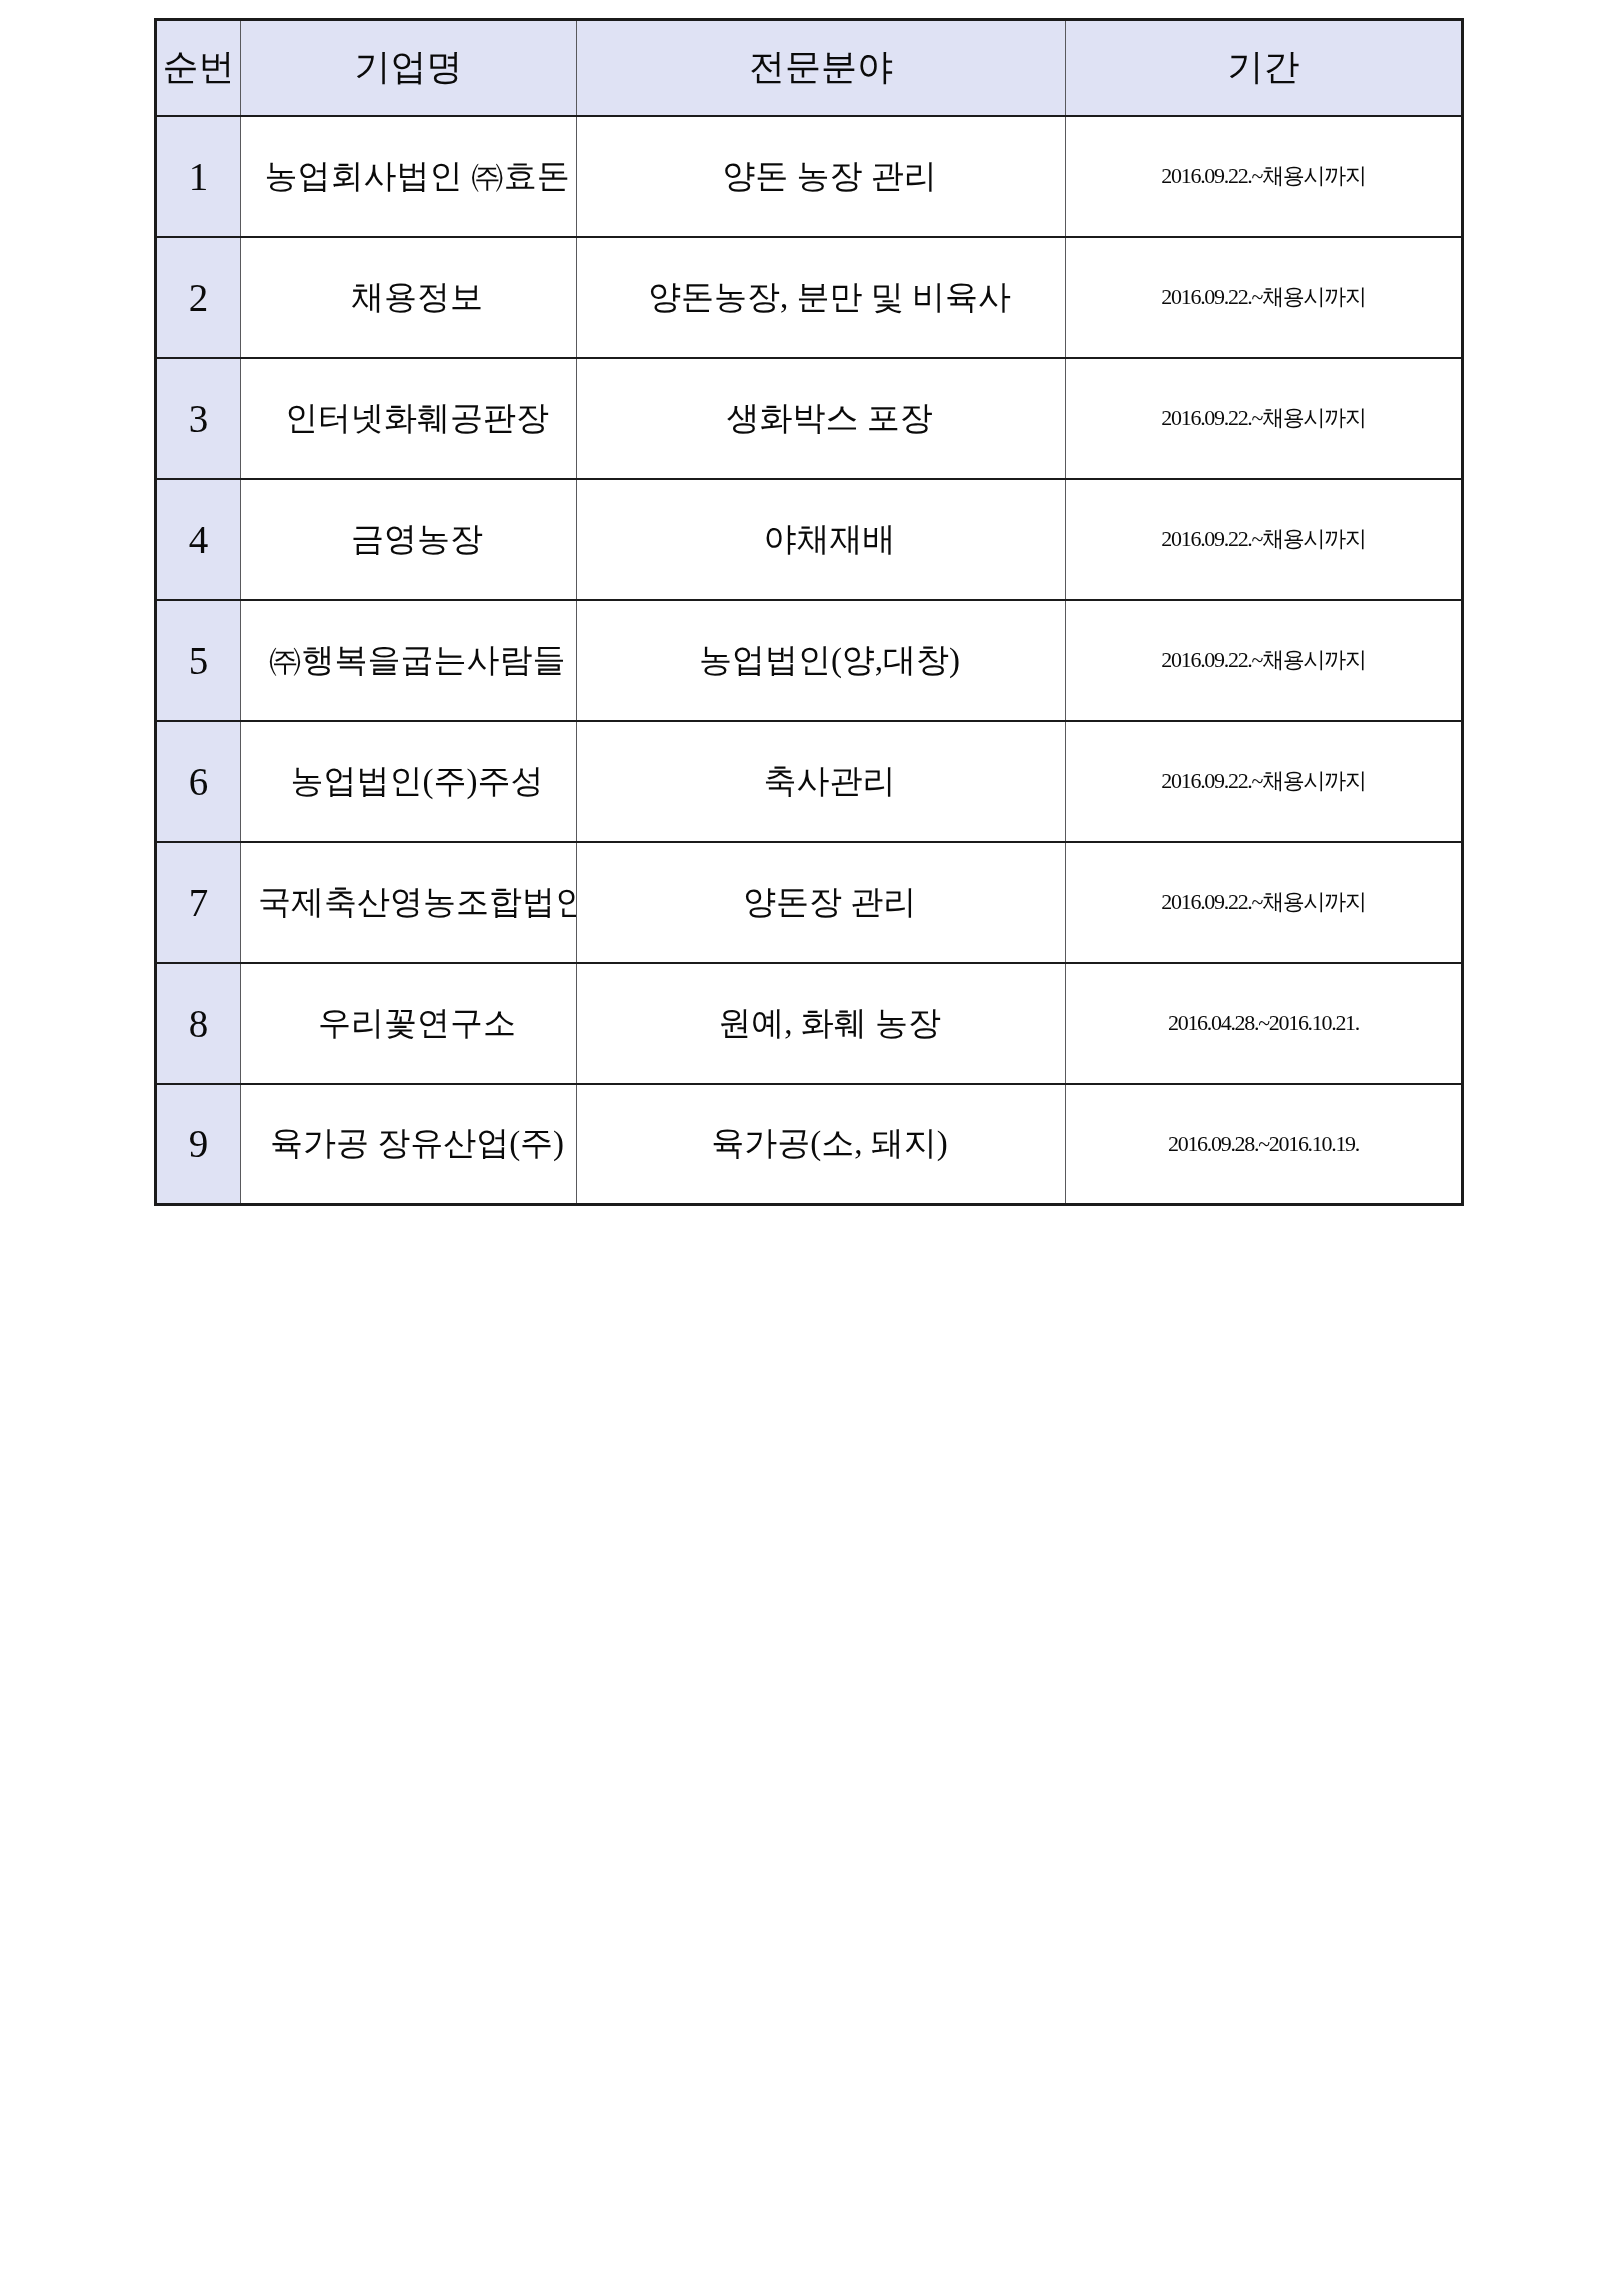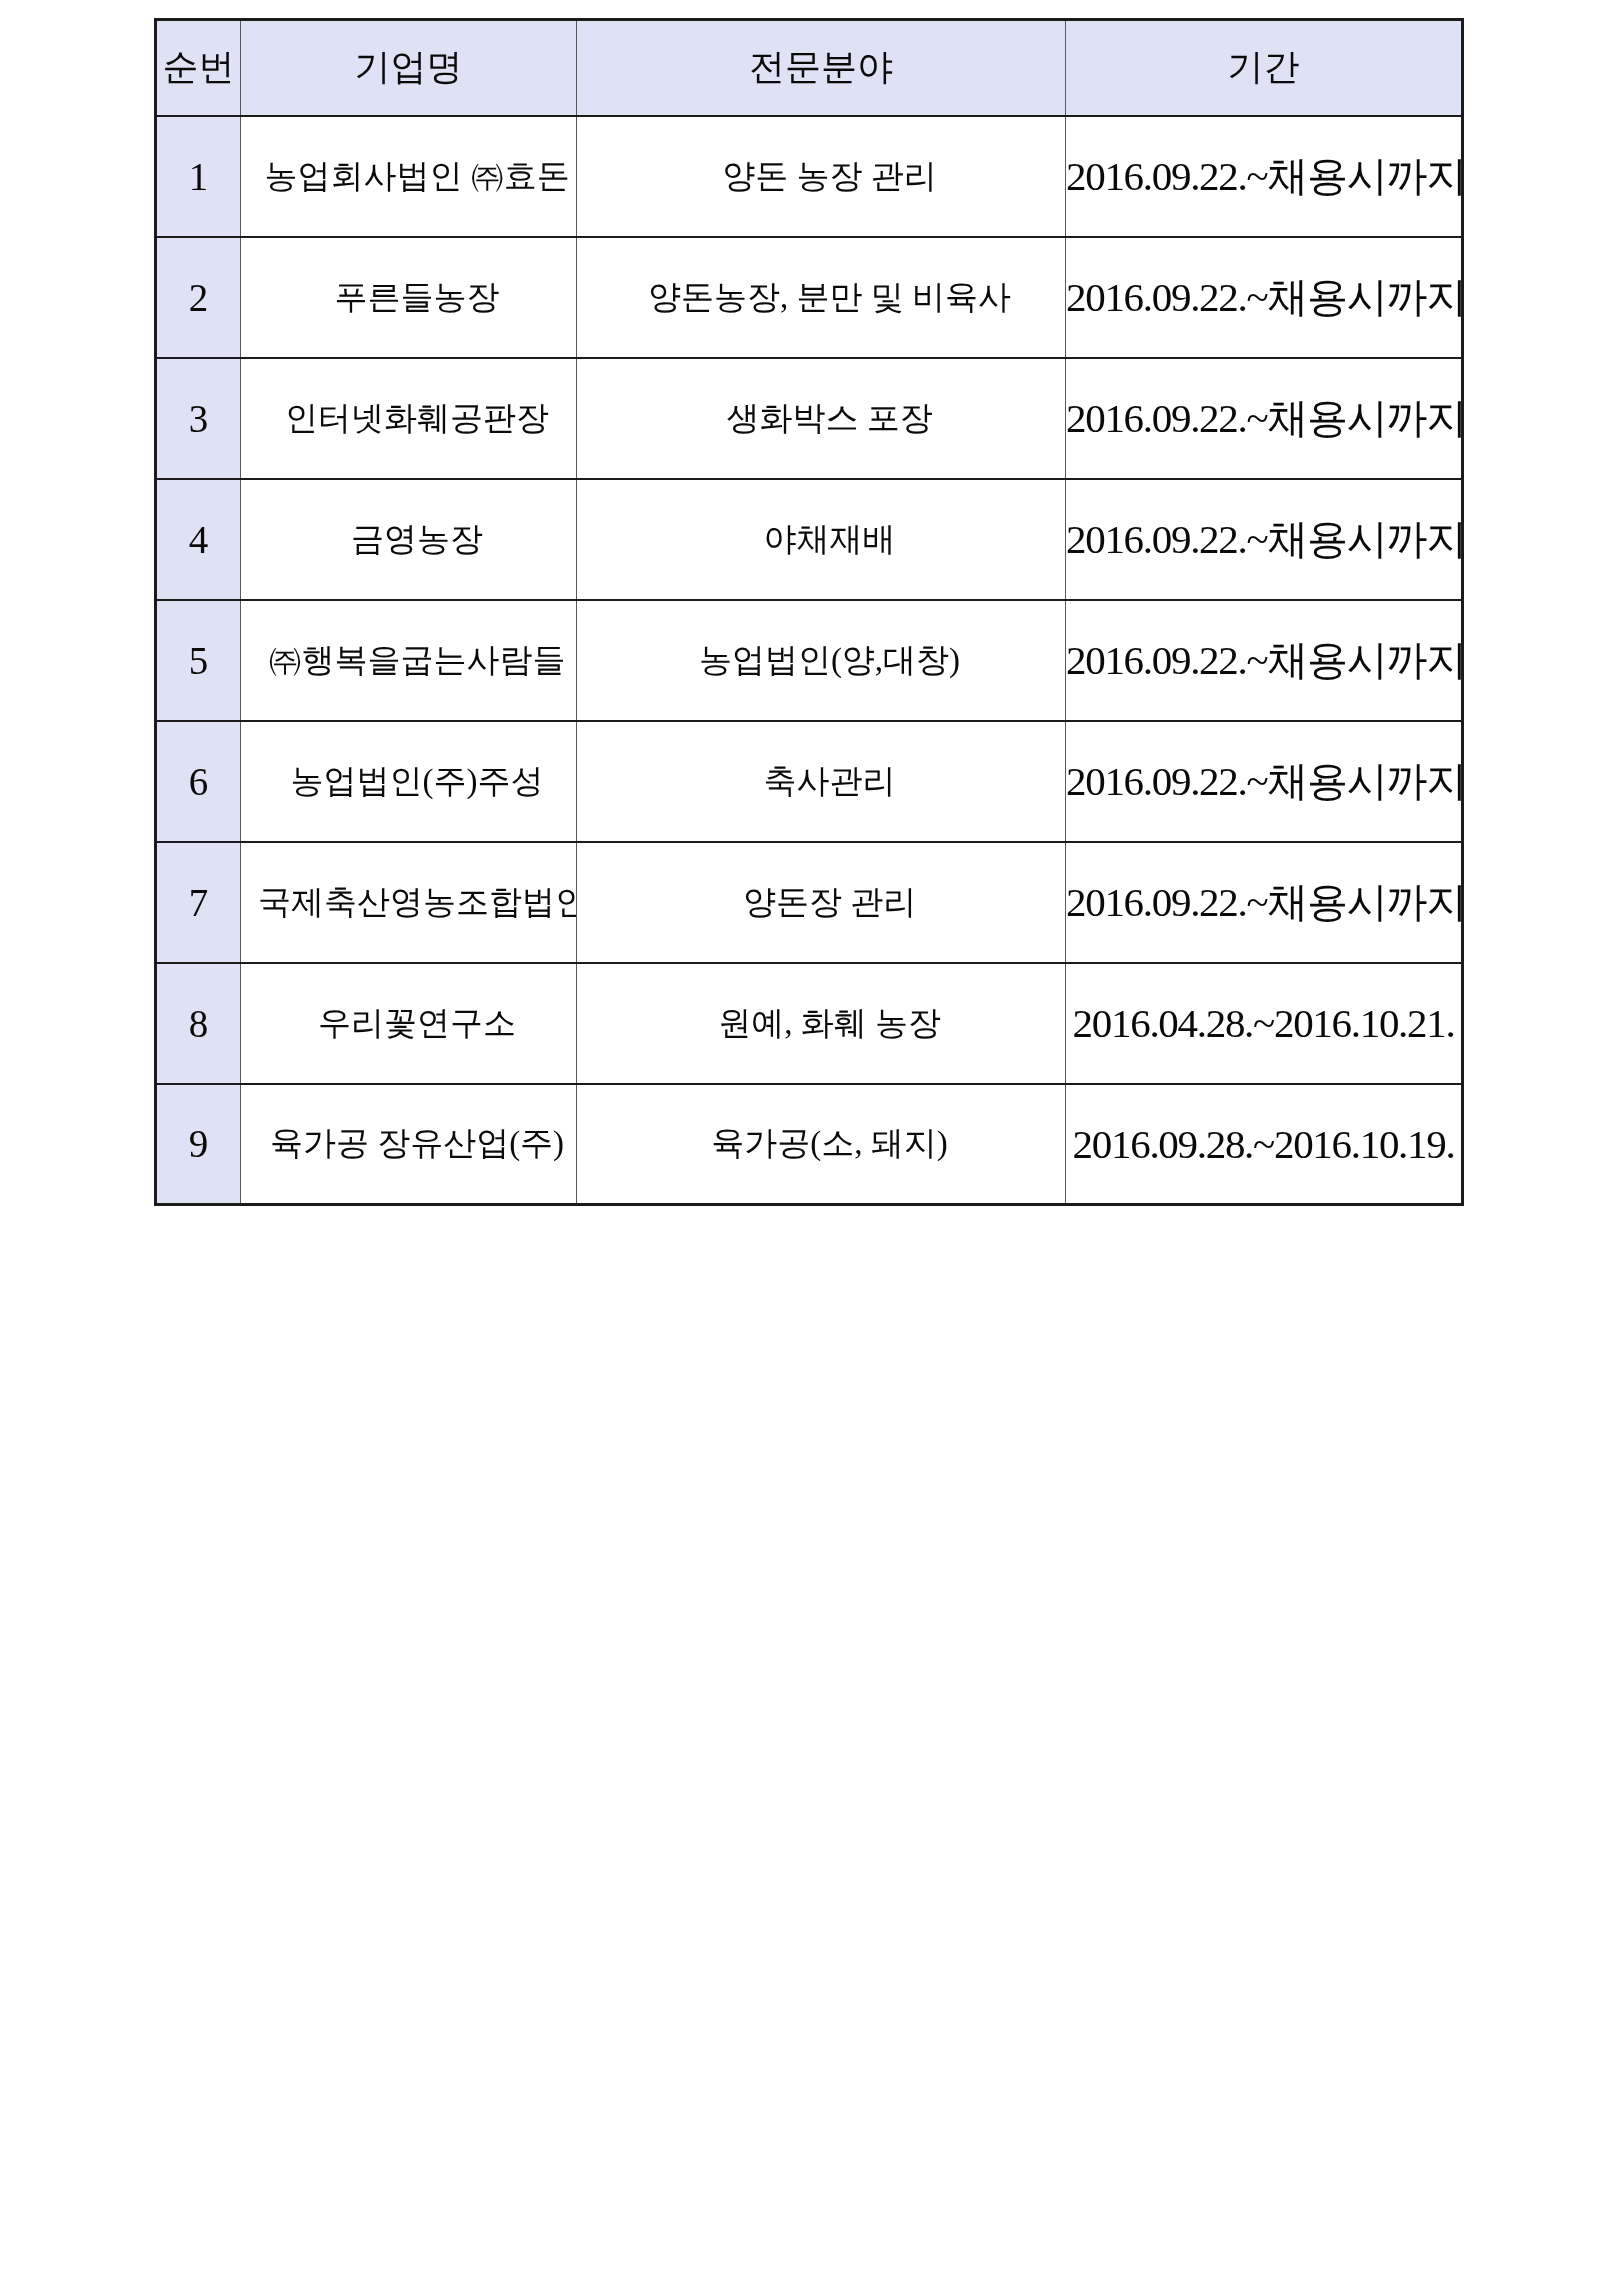--- a/index.html
+++ b/index.html
@@ -59,21 +59,21 @@
     background: #dfe2f4;
     font-weight: normal;
     font-size: 36px;
   }
   td { height: 121px; background: #ffffff; }
   td.cell-num {
     background: #dfe2f4;
     font-size: 39px;
   }
   td.cell-ko   { font-size: 33px; padding-left: 17px; }
-  td.cell-date { font-size: 41px; letter-spacing: -1.3px; font-family: Liberation Serif, serif; }
+  td.cell-date { font-size: 22px; letter-spacing: -1.3px; font-family: Liberation Serif, serif; }
 </style>
 </head>
 <body>
 
 <div class="page">
 
 
   <table class="jobs-table">
     <colgroup>
       <col class="c-seq">
@@ -91,21 +91,21 @@
     </thead>
     <tbody>
       <tr>
         <td class="cell-num">1</td>
         <td class="cell-ko">농업회사법인 ㈜효돈</td>
         <td class="cell-ko">양돈 농장 관리</td>
         <td class="cell-date">2016.09.22.~채용시까지</td>
       </tr>
       <tr>
         <td class="cell-num">2</td>
-        <td class="cell-ko">푸른들농장</td>
+        <td class="cell-ko">채용정보</td>
         <td class="cell-ko">양돈농장, 분만 및 비육사</td>
         <td class="cell-date">2016.09.22.~채용시까지</td>
       </tr>
       <tr>
         <td class="cell-num">3</td>
         <td class="cell-ko">인터넷화훼공판장</td>
         <td class="cell-ko">생화박스 포장</td>
         <td class="cell-date">2016.09.22.~채용시까지</td>
       </tr>
       <tr>

